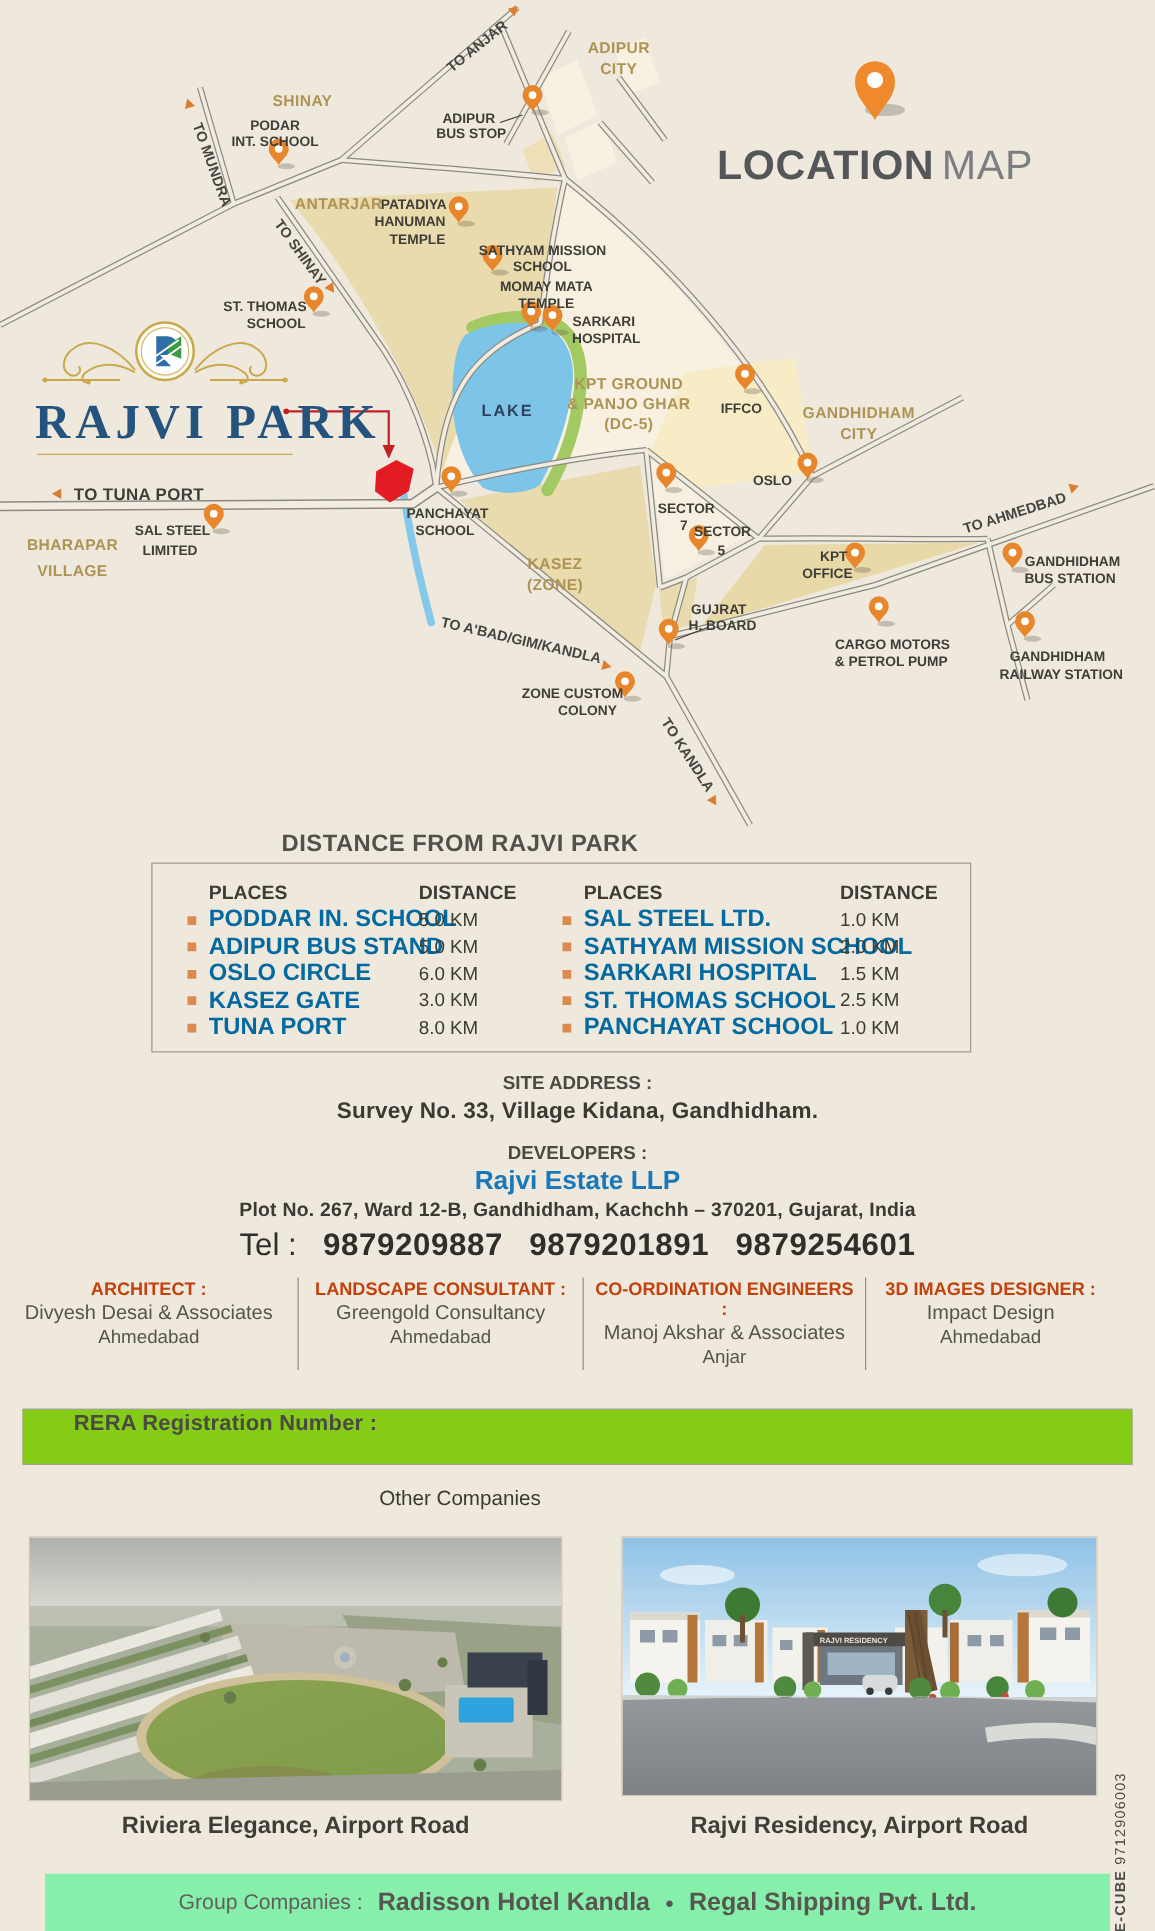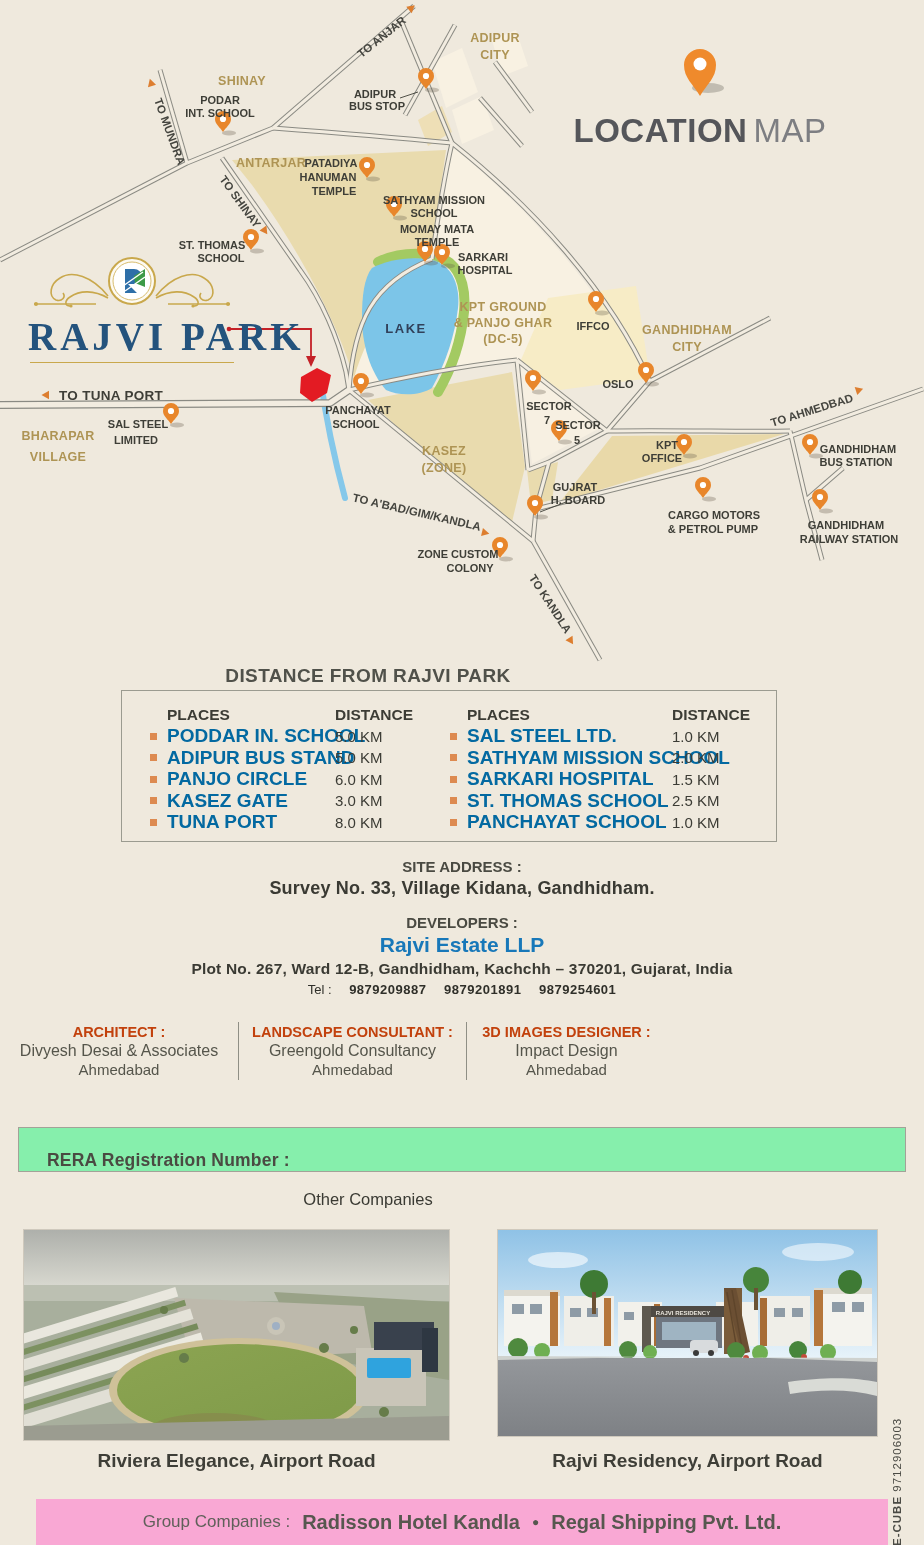--- a/index.html
+++ b/index.html
@@ -36,46 +36,46 @@
   .dist-place{font-weight:bold;font-size:19px;color:#0369a1;white-space:nowrap;}
   .dist-val{font-size:15px;color:#3C3C35;}
 
   .center-blk{position:absolute;left:0;width:924px;text-align:center;}
   .site-addr{top:858px;}
   .blk-label{font-weight:bold;font-size:15px;color:#4A4A42;}
   .site-line{font-size:18px;color:#3A3A33;margin-top:3px;font-weight:bold;letter-spacing:.2px;}
   .devs{top:914px;}
   .dev-name{font-size:21px;font-weight:bold;color:#1878B9;margin-top:2px;text-align:center;}
   .dev-addr{font-size:15.5px;color:#3A3A33;margin-top:3px;font-weight:bold;letter-spacing:.2px;}
-  .dev-tel{font-size:13px;color:#2F2F29;margin-top:4px;}
+  .dev-tel{font-size:25px;color:#2F2F29;margin-top:4px;}
   .dev-tel .tl{font-weight:normal;}
   .dev-tel b{margin-left:14px;letter-spacing:.5px;}
 
   .consult{position:absolute;left:0;top:1022px;width:924px;display:flex;text-align:center;}
   .c-col{box-sizing:border-box;padding:2px 6px;}
   .c-col+.c-col{border-left:1px solid #8F8F85;}
   .c1{width:238px}.c2{width:228px}.c3{width:226px}.c4{width:200px}
   .c-title{font-weight:bold;font-size:14.5px;color:#c2410c;}
   .c-name{font-size:16px;color:#55554B;margin-top:2px;}
   .c-city{font-size:15px;color:#55554B;margin-top:1px;}
 
-  .rera{position:absolute;left:18px;top:1127px;width:888px;height:45px;background:#86efac;
-        border:1.5px solid #A3A298;box-sizing:border-box;display:flex;align-items:flex-end;}
+  .rera{position:absolute;left:18px;top:1127px;width:888px;height:45px;background:#84cc16;
+        border:1.5px solid #A3A298;box-sizing:border-box;display:flex;align-items:flex-start;padding-left:12px;}
   .rera-label{font-weight:bold;font-size:17.5px;color:#4A4A42;margin-left:28px;letter-spacing:.2px;}
 
   .h-other{top:1190px;font-weight:normal;font-size:16.5px;color:#3A3A33;}
 
   .photo{position:absolute;top:1229px;border:1px solid #CFC9BD;box-sizing:border-box;}
   .photo-l{left:23px;width:427px;height:212px;}
   .photo-r{left:497px;width:381px;height:208px;}
   .caption{position:absolute;top:1450px;font-weight:bold;font-size:19px;color:#3E3E37;text-align:center;}
   .cap-l{left:23px;width:427px;}
   .cap-r{left:497px;width:381px;}
 
-  .footer{position:absolute;left:36px;top:1499px;width:852px;height:46px;background:#f9a8d4;
+  .footer{position:absolute;left:36px;top:1499px;width:852px;height:46px;background:#86efac;
           display:flex;align-items:center;justify-content:center;white-space:nowrap;}
   .f-label{font-size:17px;color:#60605A;}
   .f-co{font-weight:bold;font-size:20px;color:#57574F;margin-left:12px;}
   .f-sep{font-size:12px;color:#57574F;margin:0 12px;}
 
   .ecube{position:absolute;left:891px;top:1368px;height:178px;writing-mode:vertical-rl;
          transform:rotate(180deg);font-size:11.5px;color:#4A4A44;letter-spacing:1px;}
   .ecube b{letter-spacing:1px;}
 </style>
 </head>
@@ -333,21 +333,21 @@
       <span></span>
       <span class="dist-hdr">PLACES</span>
       <span class="dist-hdr">DISTANCE</span>
       <span class="dist-bullet"></span>
       <span class="dist-place">PODDAR IN. SCHOOL</span>
       <span class="dist-val">5.0 KM</span>
       <span class="dist-bullet"></span>
       <span class="dist-place">ADIPUR BUS STAND</span>
       <span class="dist-val">5.0 KM</span>
       <span class="dist-bullet"></span>
-      <span class="dist-place">PANJO CIRCLE</span>
+      <span class="dist-place">OSLO CIRCLE</span>
       <span class="dist-val">6.0 KM</span>
       <span class="dist-bullet"></span>
       <span class="dist-place">KASEZ GATE</span>
       <span class="dist-val">3.0 KM</span>
       <span class="dist-bullet"></span>
       <span class="dist-place">TUNA PORT</span>
       <span class="dist-val">8.0 KM</span>
     </div>
     <div class="dist-g g2">
       <span></span>
@@ -391,20 +391,25 @@
   <div class="consult">
     <div class="c-col c1">
       <div class="c-title">ARCHITECT :</div>
       <div class="c-name">Divyesh Desai &amp; Associates</div>
       <div class="c-city">Ahmedabad</div>
     </div>
     <div class="c-col c2">
       <div class="c-title">LANDSCAPE CONSULTANT :</div>
       <div class="c-name">Greengold Consultancy</div>
       <div class="c-city">Ahmedabad</div>
+    </div>
+    <div class="c-col c3">
+      <div class="c-title">CO-ORDINATION ENGINEERS :</div>
+      <div class="c-name">Manoj Akshar &amp; Associates</div>
+      <div class="c-city">Anjar</div>
     </div>
     <div class="c-col c4">
       <div class="c-title">3D IMAGES DESIGNER :</div>
       <div class="c-name">Impact Design</div>
       <div class="c-city">Ahmedabad</div>
     </div>
   </div>
 
   <div class="rera">
     <span class="rera-label">RERA Registration Number :</span>

